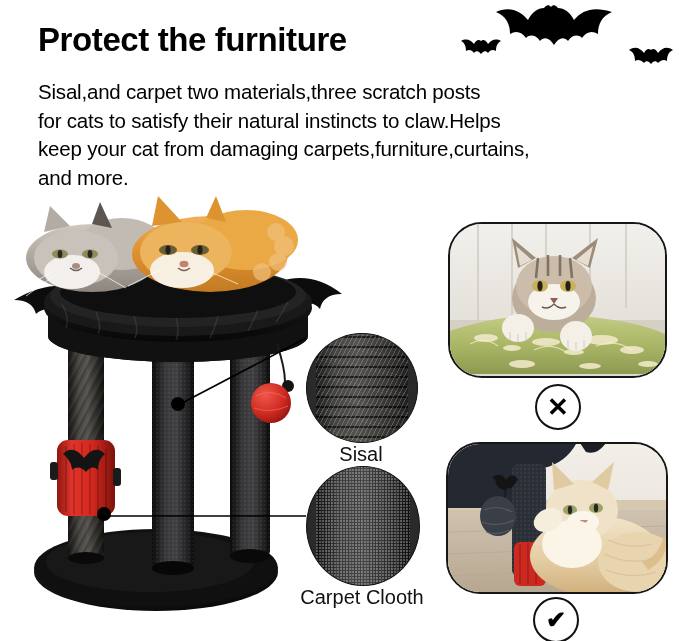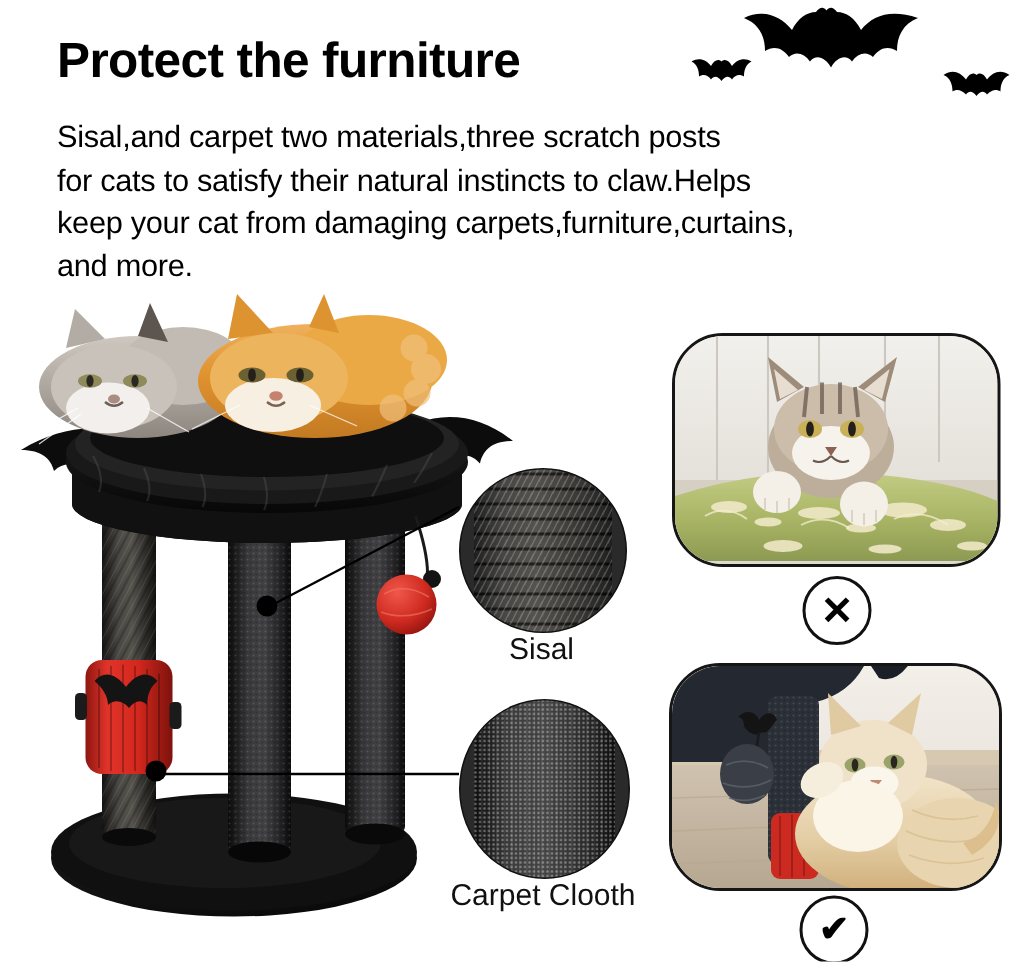--- a/index.html
+++ b/index.html
@@ -47,21 +47,21 @@
   .bat { position: absolute; }
   #bat-big  { left: 494px; top: 4px;  width: 120px; height: 54px; }
   #bat-mid  { left: 460px; top: 38px; width: 42px;  height: 20px; }
   #bat-small{ left: 628px; top: 46px; width: 46px;  height: 22px; }
 
   
   #product { position: absolute; left: 0; top: 196px; width: 440px; height: 445px; }
 
   
   .swatch-wrap { position: absolute; }
-  #swatch-sisal  { left: 306px; top: 312px; width: 110px; height: 108px; }
+  #swatch-sisal  { left: 306px; top: 333px; width: 110px; height: 108px; }
   #swatch-carpet { left: 306px; top: 466px; width: 112px; height: 118px; }
 
   .swatch-circle {
     position: absolute; left: 0; top: 0; width: 100%; height: 100%;
     border-radius: 50%;
     border: 1.6px solid #111;
     overflow: hidden;
     background: #2a2a2a;
   }
   .swatch-inner { position: absolute; left: 8%; top: -6%; width: 84%; height: 112%; }

